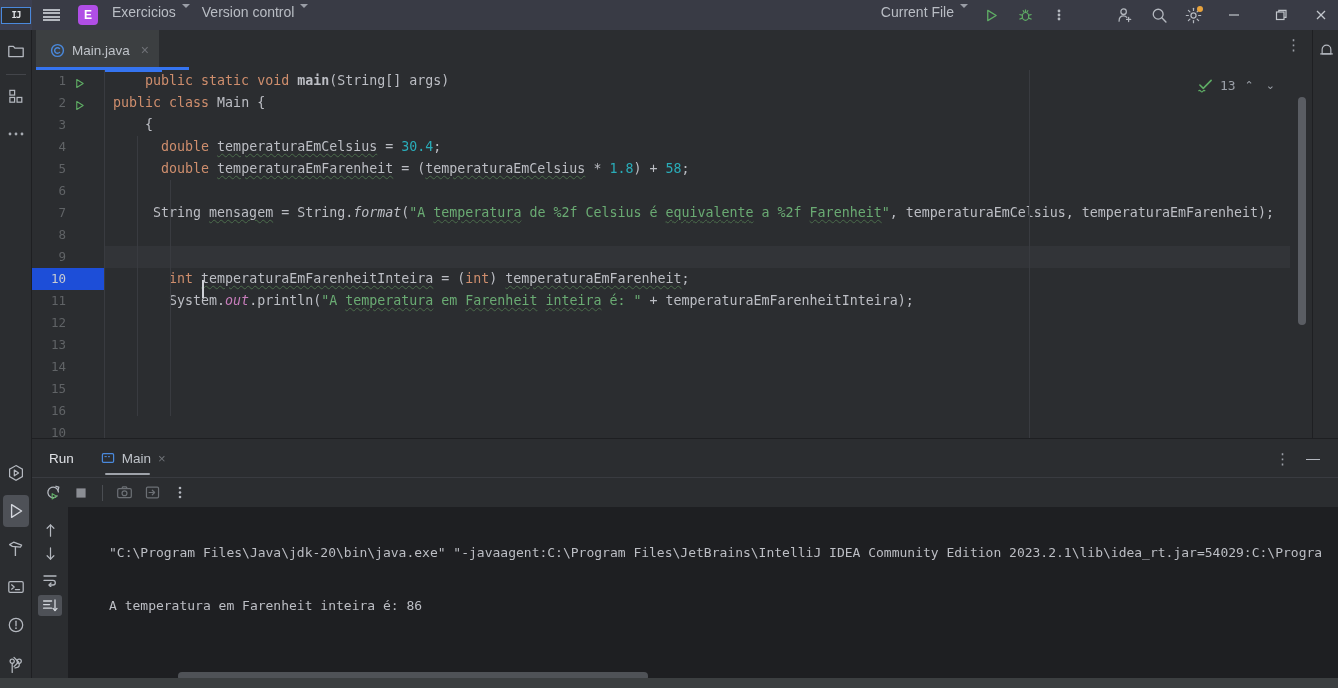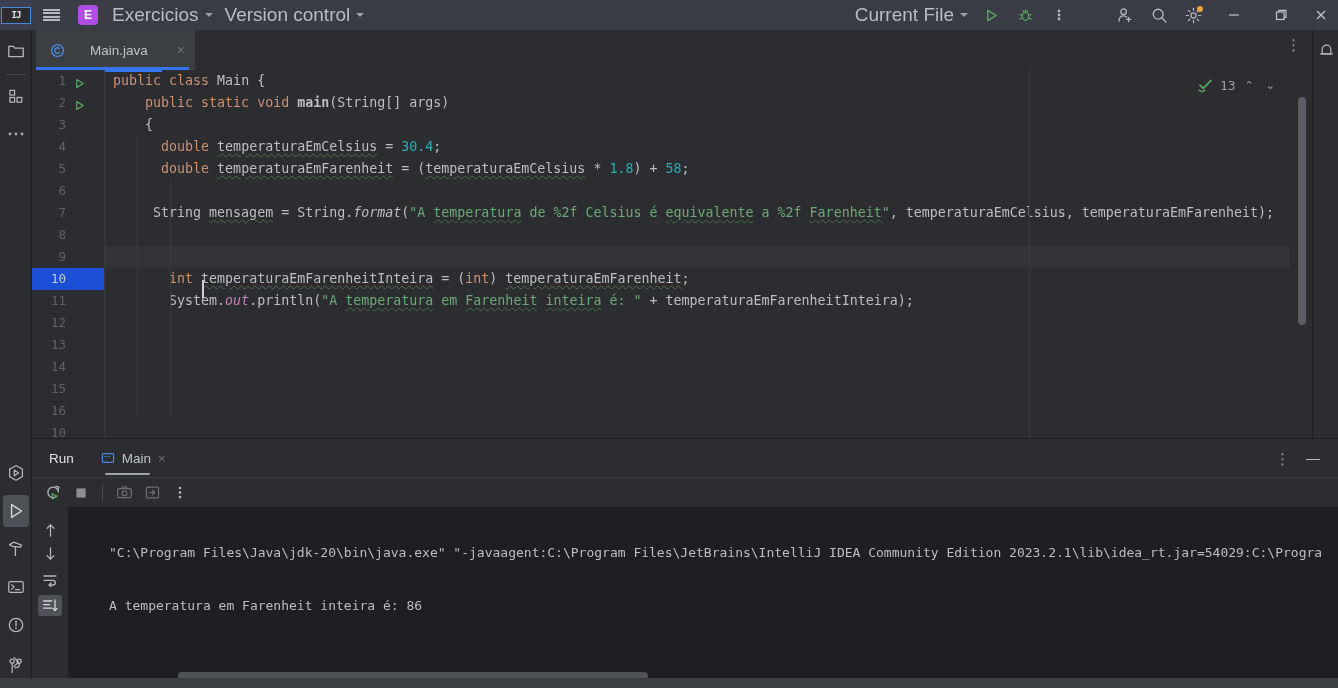--- a/index.html
+++ b/index.html
@@ -32,22 +32,22 @@
   }
   .tb-hamburger span {
     display: block; width: 17px; height: 2px; background: #b4b8bf; margin: 1.6px 0;
   }
   .proj-badge {
     width: 20px; height: 20px; background: #b04ee6; border-radius: 4px;
     display: flex; align-items: center; justify-content: center;
     color: #fff; font-size: 12px; font-weight: bold; margin-left: 8px; margin-right: 8px;
   }
   .tb-item {
-    display: flex; align-items: center; gap: 6px; height: 22px; padding: 0 6px;
-    color: #b9bdc4; font-size: 19px; cursor: default;
+    display: flex; align-items: flex-start; gap: 6px; height: 22px; padding: 0 6px;
+    color: #b9bdc4; font-size: 14px; cursor: default;
   }
   .chev {
     width: 0; height: 0; border-left: 4px solid transparent; border-right: 4px solid transparent;
     border-top: 4.5px solid #9a9ea6;
   }
   .tb-right { margin-left: auto; display: flex; align-items: center; height: 30px; }
   .tb-icon {
     width: 34px; height: 30px; display: flex; align-items: center; justify-content: center;
     position: relative;
   }
@@ -82,21 +82,21 @@
   }
   .rb-icon { width: 26px; height: 36px; display:flex; align-items:center; justify-content:center; }
 
   
   .tabstrip {
     position: absolute; top: 30px; left: 32px; width: 1280px; height: 40px;
     background: #2b2d30;
   }
   .etab {
     position: absolute; left: 4px; top: 0; height: 40px; background: #3c3f41;
-    display: flex; align-items: center; padding: 0 10px 0 14px; gap: 25px;
+    display: flex; align-items: center; padding: 0 10px 0 14px; gap: 7px;
   }
   .etab-underline { position: absolute; left: 4px; bottom: 0; width: 153px; height: 3px; background: #3574f0; }
   .etab-title { color: #bfc3c9; font-size: 13.5px; }
   .etab-close { color: #6f7277; font-size: 14px; margin-left: 4px; }
   .tabstrip-more {
     position: absolute; right: 14px; top: 12px; color: #9a9ea6; font-size: 15px; letter-spacing: 0;
     line-height: 6px; text-align: center; width: 12px;
   }
 
   
@@ -456,22 +456,22 @@
       <div class="grow">
           <div class="gline">16</div>
         </div>
       <div class="grow">
           <div class="gline">10</div>
         </div>
     </div>
     <div class="gutter-line"></div>
 
     <div class="code">
+      <div class="cline">    <span class="k">public</span> <span class="k">static</span> <span class="k">void</span> <span class="m">main</span>(<span class="cls">String</span>[] args)</div>
       <div class="cline"><span class="k">public</span> <span class="k">class</span> <span class="cls">Main</span> {</div>
-      <div class="cline">    <span class="k">public</span> <span class="k">static</span> <span class="k">void</span> <span class="m">main</span>(<span class="cls">String</span>[] args)</div>
       <div class="cline">    {</div>
       <div class="cline">      <span class="k">double</span> <span class="sq">temperaturaEmCelsius</span> = <span class="n">30.4</span>;</div>
       <div class="cline">      <span class="k">double</span> <span class="sq">temperaturaEmFarenheit</span> = (<span class="sq">temperaturaEmCelsius</span> * <span class="n">1.8</span>) + <span class="n">58</span>;</div>
       <div class="cline"> </div>
       <div class="cline">     <span class="cls">String</span> <span class="sq">mensagem</span> = <span class="cls">String</span>.<span class="fi">format</span>(<span class="s">"A <span class="sqs">temperatura</span> de %2f Celsius é <span class="sqs">equivalente</span> a %2f <span class="sqs">Farenheit</span>"</span>, <span>temperaturaEmCelsius</span>, <span>temperaturaEmFarenheit</span>);</div>
       <div class="cline"> </div>
       <div class="cline hl"> </div>
       <div class="cline">       <span class="k">int</span> <span class="sq">temperaturaEmFarenheitInteira</span> = (<span class="k">int</span>) <span class="sq">temperaturaEmFarenheit</span>;</div>
       <div class="cline">       <span class="cls">System</span>.<span class="fld">out</span>.<span class="id">println</span>(<span class="s">"A <span class="sqs">temperatura</span> em <span class="sqs">Farenheit</span> <span class="sqs">inteira</span> é: "</span> + temperaturaEmFarenheitInteira);</div>
       <div class="cline"> </div>

